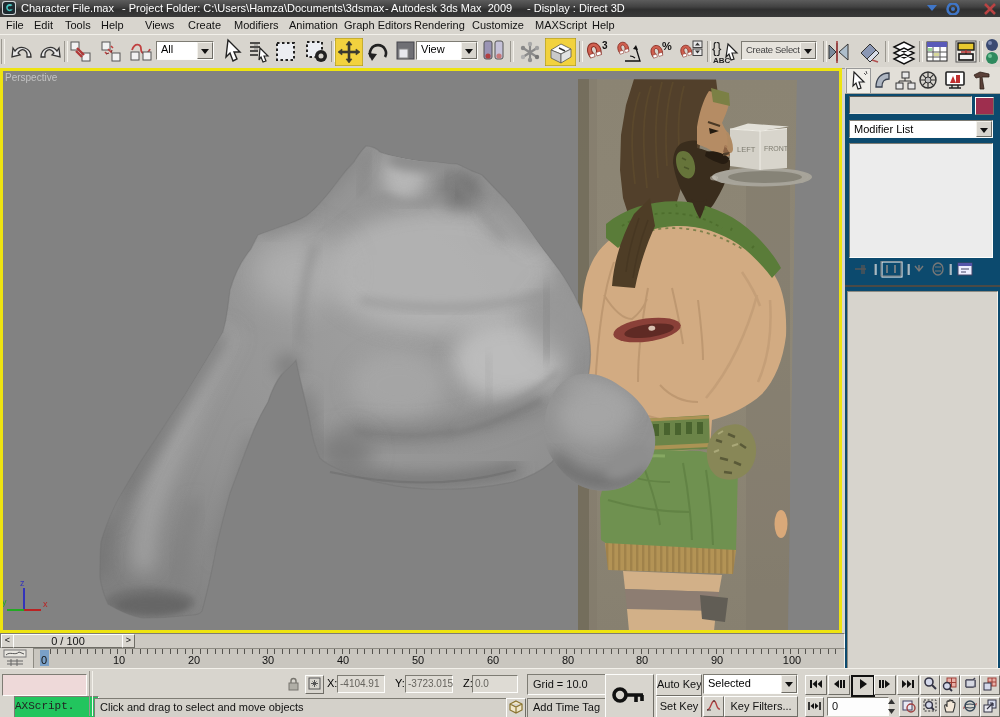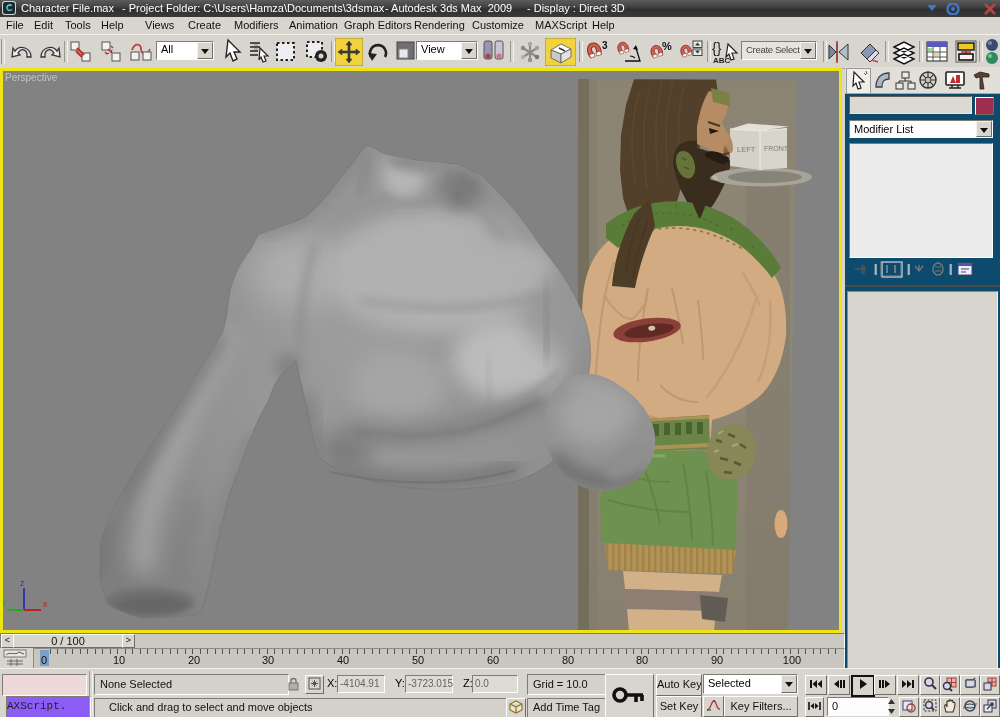--- a/index.html
+++ b/index.html
@@ -480,39 +480,38 @@
       <span class="tn" style="left:328px">40</span>
       <span class="tn" style="left:403px">50</span>
       <span class="tn" style="left:478px">60</span>
       <span class="tn" style="left:553px">80</span>
       <span class="tn" style="left:627px">80</span>
       <span class="tn" style="left:702px">90</span>
       <span class="tn" style="left:777px">100</span>
   </div>
   <div class="statusbar">
     <div class="sunken" style="left:2px;top:5px;width:83px;height:20px;background:#eed9d9"></div>
-    <div class="sunken" style="left:6px;top:27px;width:83px;height:20px;background:#8b5cf6;font-family:'Liberation Mono',monospace;font-size:11px;overflow:hidden;line-height:19px;color:#222">AXScript.</div>
+    <div class="sunken" style="left:14px;top:27px;width:83px;height:20px;background:#22c55e;font-family:'Liberation Mono',monospace;font-size:11px;overflow:hidden;line-height:19px;color:#222">AXScript.</div>
     <div class="tsep" style="left:89px;top:2px;height:45px"></div>
-    <div class="sunken" style="left:94px;top:5px;width:188px;height:19px;line-height:18px;padding-left:5px">None Selected</div>
     <svg class="abs" style="left:287px;top:8px" width="13" height="14">
         <rect x="2" y="6" width="9" height="7" fill="#b0aea6" stroke="#77756e"></rect>
         <path d="M4 6 V4 a2.5 2.5 0 0 1 5 0 V6" fill="none" stroke="#77756e" stroke-width="1.4"></path>
       </svg>
     <div class="raised" style="left:305px;top:6px;width:17px;height:17px"><svg width="15" height="15">
           <rect x="2" y="2" width="11" height="11" fill="none" stroke="#555"></rect>
           <path d="M4 7.5 h7 M7.5 4 v7 M5.5 5.5 l4 4 M9.5 5.5 l-4 4" stroke="#555"></path>
         </svg></div>
     <span class="abs" style="left:327px;top:8px;font-size:11px">X:</span>
     <div class="sunken" style="left:337px;top:6px;width:44px;height:16px;background:#dedbd4;color:#66645e;font-size:10px;line-height:15px;padding-left:2px">-4104.91</div>
     <span class="abs" style="left:395px;top:8px;font-size:11px">Y:</span>
     <div class="sunken" style="left:405px;top:6px;width:44px;height:16px;background:#dedbd4;color:#66645e;font-size:10px;line-height:15px;padding-left:2px">-3723.015</div>
     <span class="abs" style="left:463px;top:8px;font-size:11px">Z:</span>
     <div class="sunken" style="left:472px;top:6px;width:42px;height:16px;background:#dedbd4;color:#66645e;font-size:10px;line-height:15px;padding-left:2px">0.0</div>
     <div class="sunken" style="left:527px;top:5px;width:72px;height:19px;line-height:18px;padding-left:5px">Grid = 10.0</div>
-    <div class="sunken" style="left:94px;top:29px;width:408px;height:18px;line-height:17px;padding-left:14px">Click and drag to select and move objects</div>
+    <div class="sunken" style="left:94px;top:29px;width:408px;height:18px;line-height:17px;padding-left:5px">Click and drag to select and move objects</div>
     <div class="raised" style="left:506px;top:29px;width:18px;height:18px"><svg width="16" height="16">
           <path d="M8 2 L14 5 L14 11 L8 14 L2 11 L2 5 Z M2 5 L8 8 L14 5 M8 8 V14" fill="#f0e6c8" stroke="#8a7430" stroke-width="1.2"></path>
         </svg></div>
     <div class="sunken" style="left:527px;top:29px;width:72px;height:18px;line-height:17px;padding-left:5px">Add Time Tag</div>
     <div class="raised" style="left:605px;top:5px;width:47px;height:42px"><svg width="45" height="40">
           <circle cx="13" cy="20" r="6" fill="none" stroke="#111" stroke-width="3.6"></circle>
           <path d="M19 20 h17 M29 20 v7 M35 20 v6" stroke="#111" stroke-width="3.6"></path>
         </svg></div>
     <div class="raised" style="left:656px;top:5px;width:44px;height:20px;line-height:19px">Auto Key</div>
     <div class="raised" style="left:656px;top:27px;width:44px;height:20px;line-height:19px">Set Key</div>

